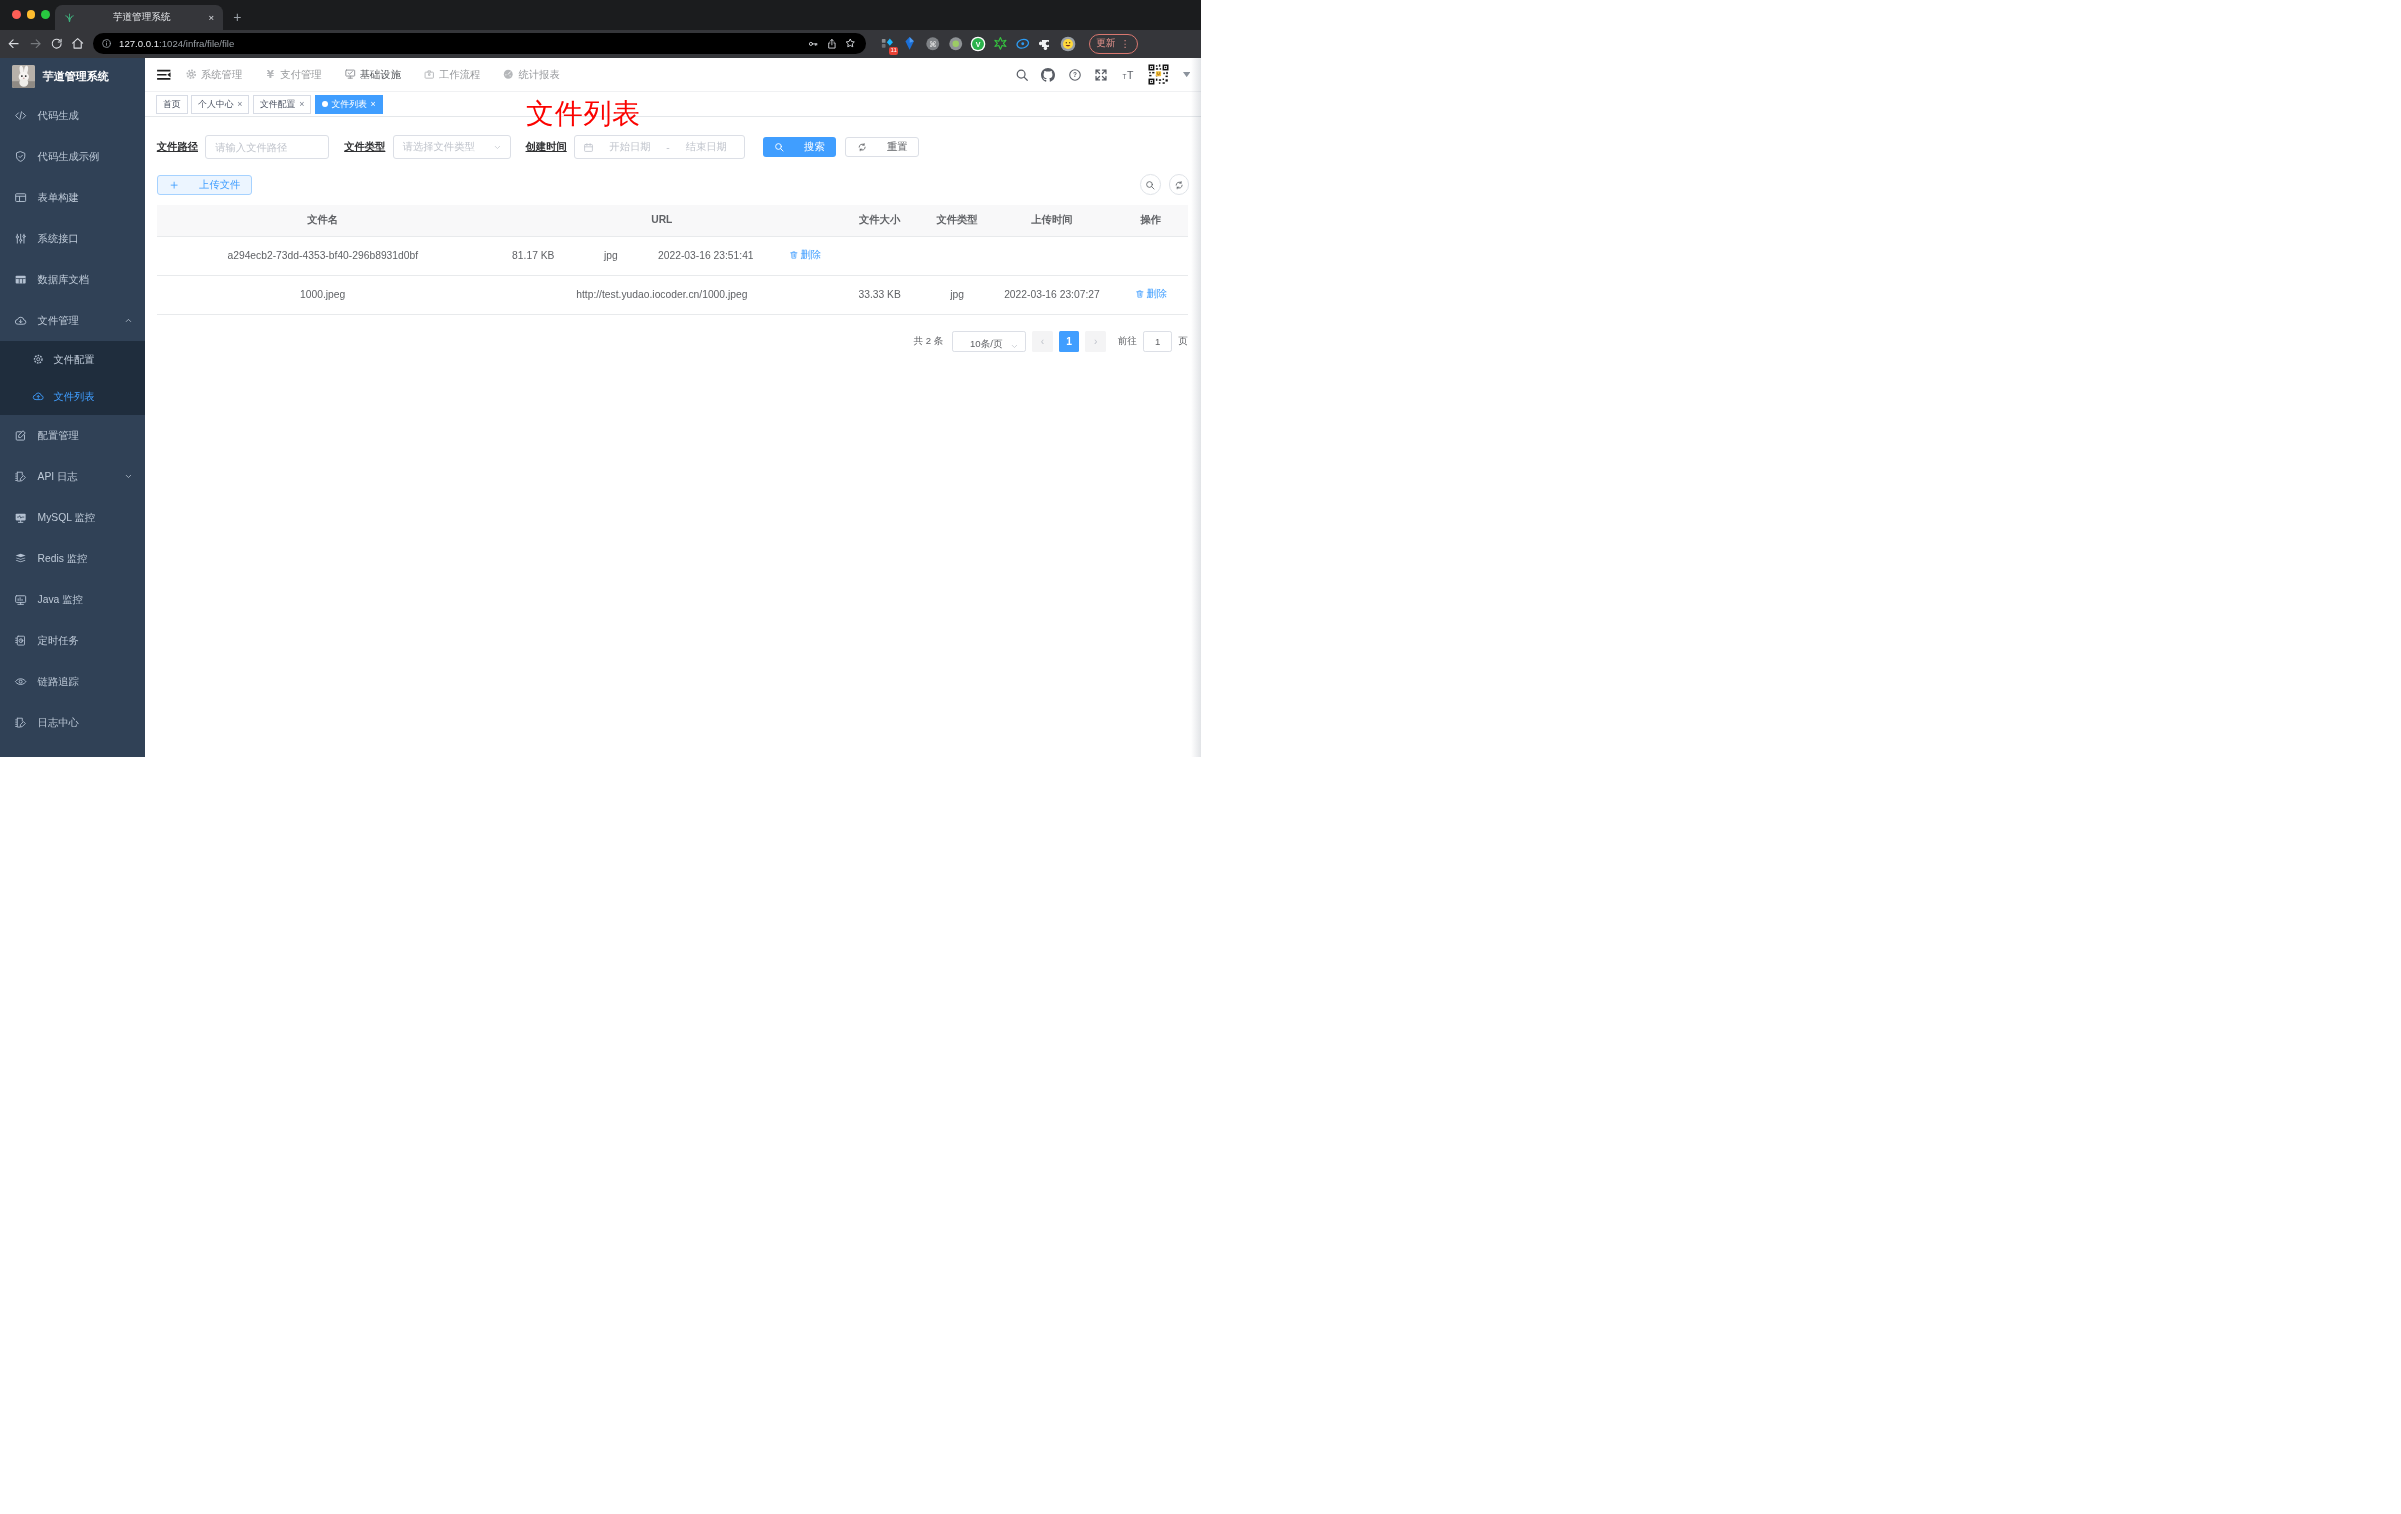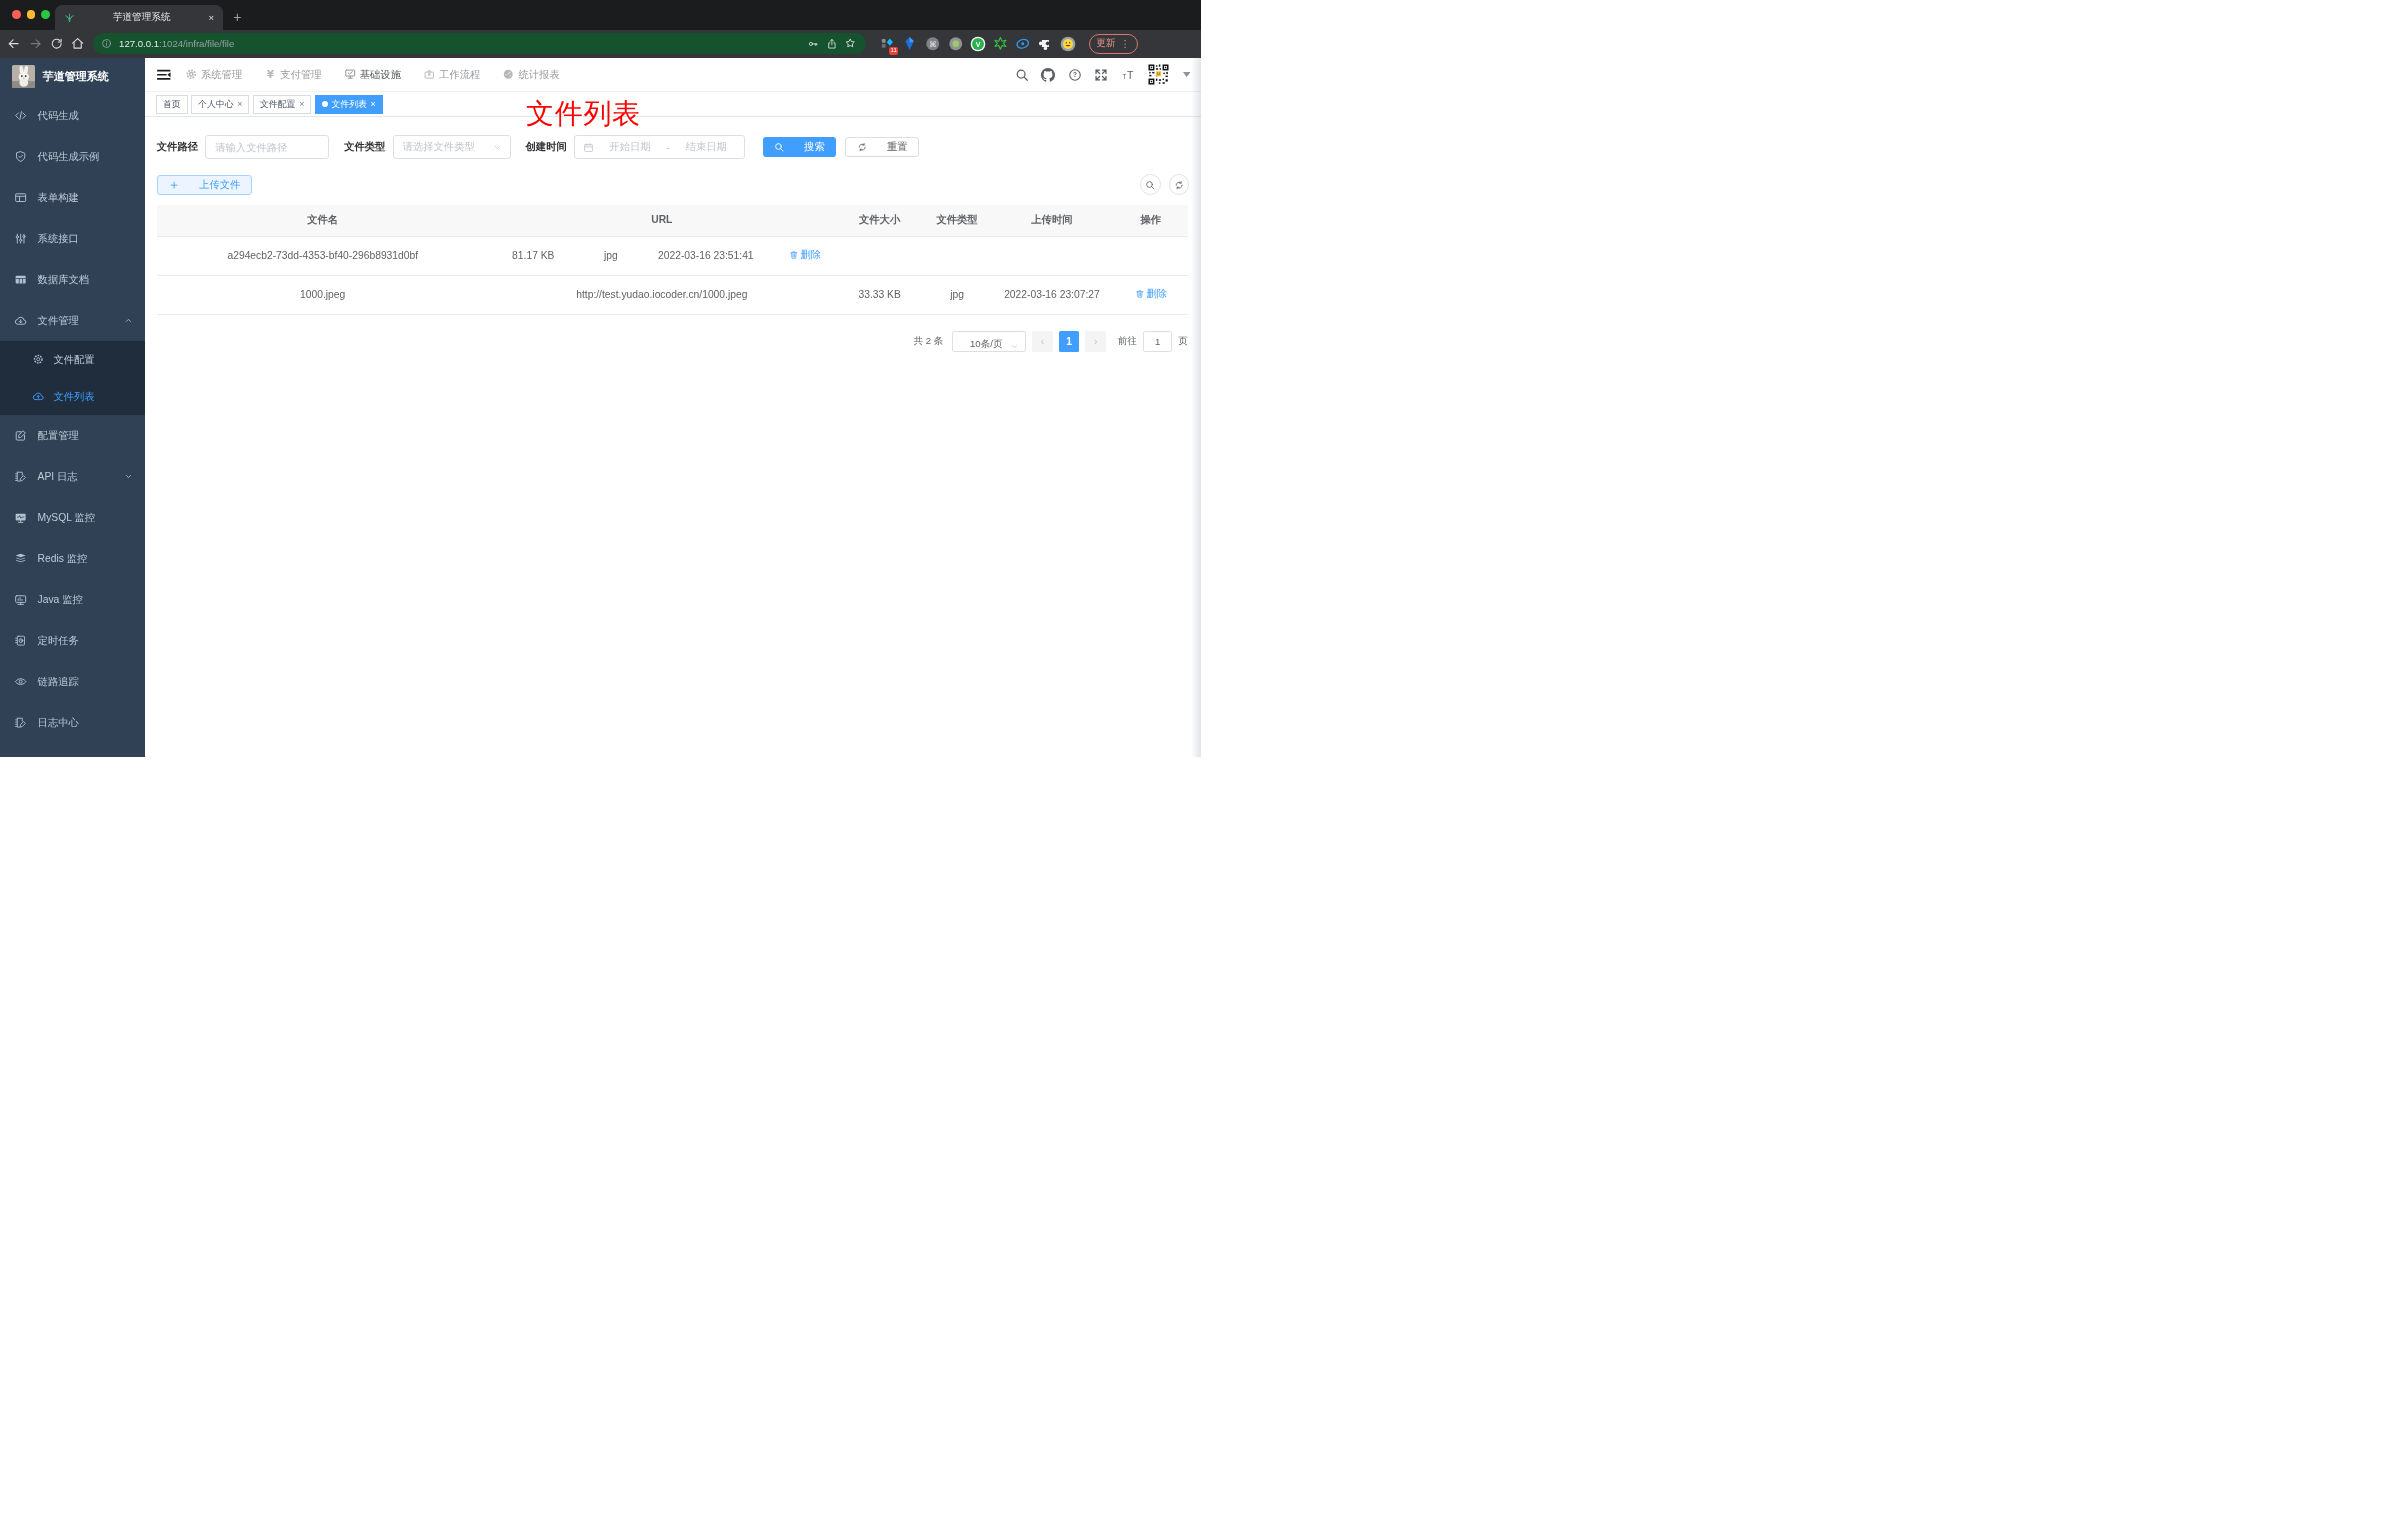--- a/index.html
+++ b/index.html
@@ -14,21 +14,21 @@
   .light { width:8.9px; height:8.9px; border-radius:50%; }
   .l-red{background:#ff5f57}.l-yellow{background:#febc2e}.l-green{background:#28c840}
   .btab { margin-left:55px; width:168px; height:25px; background:#35363a; border-radius:7.4px 7.4px 0 0;
     display:flex; align-items:center; gap:5.9px; padding:0 8.9px; color:#e8eaed; font-size:9.6px; }
   .btab-title { flex:1; text-align:center; white-space:nowrap; overflow:hidden; }
   .btab-close { color:#dfe1e5; font-size:9.6px; cursor:default; }
   .newtab { color:#9aa0a6; font-size:14px; margin:0 0 4.4px 10.3px; }
   .toolbar { height:28px; background:#35363a; display:flex; align-items:center; padding:0 7.4px; gap:8px; color:#c8cbce; }
   .ticon { width:13.3px; height:13.3px; color:#dadce0; }
   .ticon.dim { color:#76797d; }
-  .urlbar { flex:1; max-width:773px; height:20.7px; background:#14532d; border-radius:10.3px;
+  .urlbar { flex:1; max-width:773px; height:20.7px; background:#000000; border-radius:10.3px;
     display:flex; align-items:center; gap:6.6px; padding:0 8.9px; font-size:9.6px; }
   .url-host { color:#e8eaed; } .url-path { color:#9aa0a6; }
   .urlspace { flex:1; }
   .exts { display:flex; align-items:center; gap:6.6px; margin-left:5.9px; }
   .ext { width:16px; height:16px; position:relative; display:flex; align-items:center; justify-content:center; }
   .ext-badge { position:absolute; right:-3px; bottom:-3px; background:#e94235; color:#fff; font-size:5.9px;
     border-radius:2.2px; padding:0.7px 1.8px; line-height:1; }
   .update-pill { border:1.5px solid #d9776f; color:#e8958e; border-radius:10.3px; height:20px;
     display:flex; align-items:center; gap:5.2px; padding:0 6.6px; font-size:9.6px; margin-left:4.4px; white-space:nowrap; }
   .vdots { letter-spacing:0; font-size:9.6px; }
@@ -65,21 +65,21 @@
   .tag .x { font-size:8.9px; color:#7d8492; }
   .tag.active { background:#409eff; border-color:#409eff; color:#fff; }
   .tag.active .x { color:#fff; }
   .tag .dot { width:5.9px; height:5.9px; border-radius:50%; background:#fff; }
 
   .annotation { position:absolute; left:381px; top:37px; font-size:28px; color:#fb0300;
     font-weight:500; letter-spacing:0.7px; z-index:9; pointer-events:none; white-space:nowrap; }
 
   .content { flex:1; padding:11.8px 11.8px 0; position:relative; }
   .filter-row { display:flex; align-items:center; margin-top:6.6px; }
-  .flabel { font-size:10.3px; font-weight:bold; color:#303133; margin-right:7.4px; white-space:nowrap; }
+  .flabel { font-size:10.3px; font-weight:bold; color:#303133; margin-right:7.4px; white-space:nowrap;text-decoration:underline; }
   .fgap { width:14.8px; }
   .tbox { height:23.6px; border:0.7px solid #dcdfe6; border-radius:3px; background:#fff; display:flex; align-items:center; }
   .inp { width:124px; padding:0 8.9px; font-size:10.3px; border:none; outline:none; color:#606266;
     font-family:inherit; background:transparent; width:100%; }
   .inp::placeholder { color:#c0c4cc; }
   .w-input { width:124px; } .w-select { width:118px; padding:0 7.4px 0 8.9px; color:#c0c4cc; font-size:10.3px; }
   .w-select .ph { flex:1; }
   .w-date { width:171px; padding:0 7.4px; color:#c0c4cc; font-size:10.3px; gap:5.9px; }
   .w-date .d { flex:1; text-align:center; } .w-date .sep { color:#c0c4cc; }
   .chev { width:8.9px; height:8.9px; color:#c0c4cc; }

